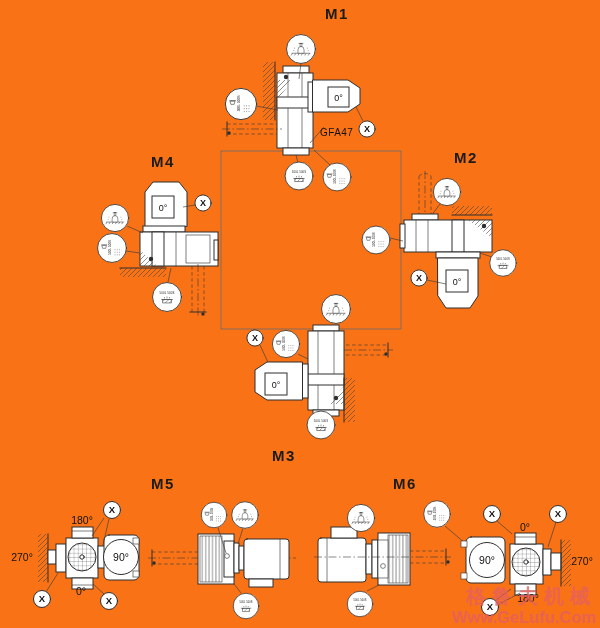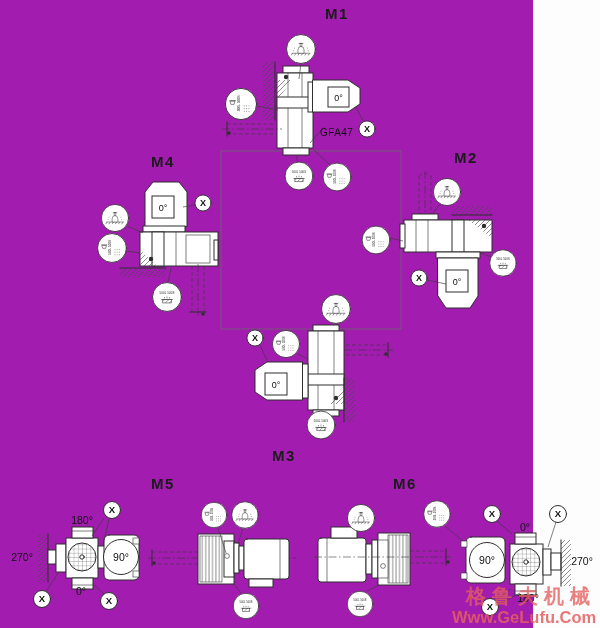--- a/index.html
+++ b/index.html
@@ -1,16 +1,16 @@
 <!DOCTYPE html>
 <html><head>
 <meta charset="utf-8">
 <style>
   html,body{margin:0;padding:0;background:#fdfdfd;width:600px;height:628px;overflow:hidden;}
-  .stage{position:relative;width:533px;height:628px;background:#a21caf;}
+  .stage{position:relative;width:600px;height:628px;background:#f97316;}
   svg{position:absolute;left:0;top:0;}
   .ln{stroke:#2e2e2e;stroke-width:1;fill:none;stroke-linecap:square;}
   .lt{stroke:#3a3a3a;stroke-width:.65;fill:none;}
   .fw{fill:#fff;}
   .fd{fill:#2e2e2e;stroke:none;}
   .hatch{fill:url(#p-hatch);stroke:none;}
   .dash{stroke-dasharray:3.5,2.6;}
   .cl{stroke-dasharray:8,2.5,1.5,2.5;stroke-width:.6;}
   .t-pos{font:600 15px "Liberation Sans",sans-serif;letter-spacing:1.5px;fill:#1b1b1b;}
   .t-angle{font:400 10.5px "Liberation Sans",sans-serif;fill:#111;}

